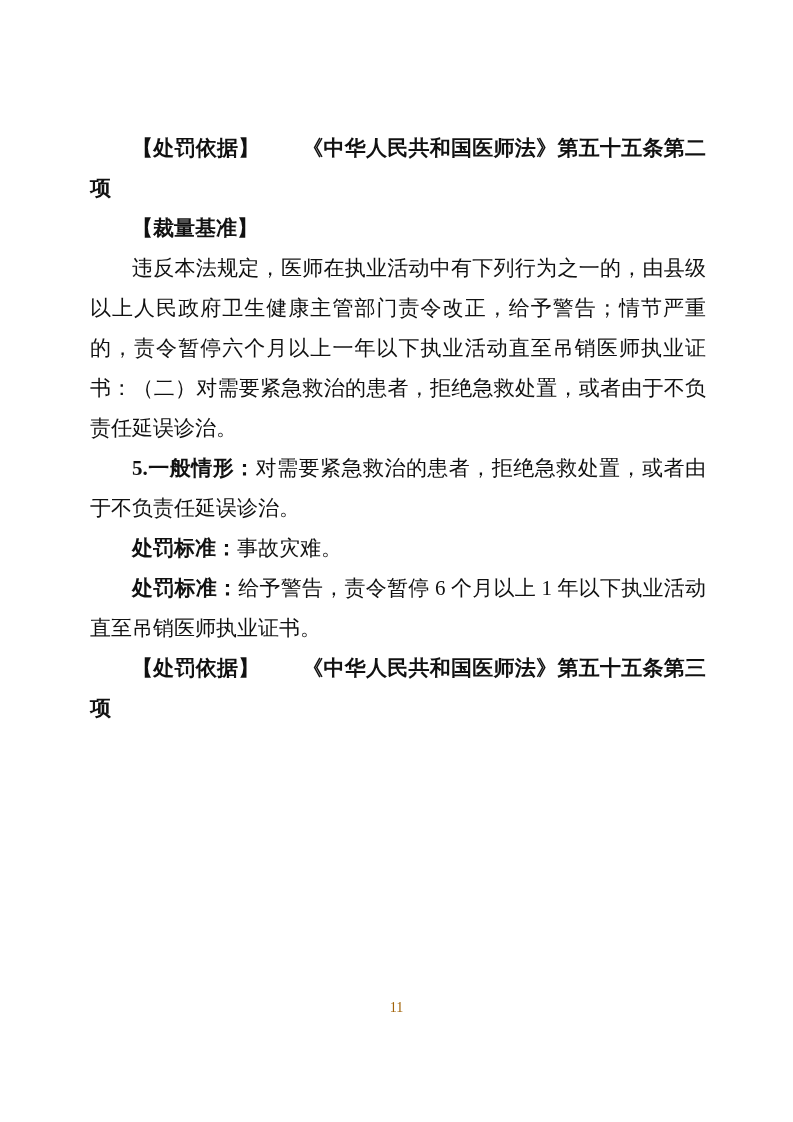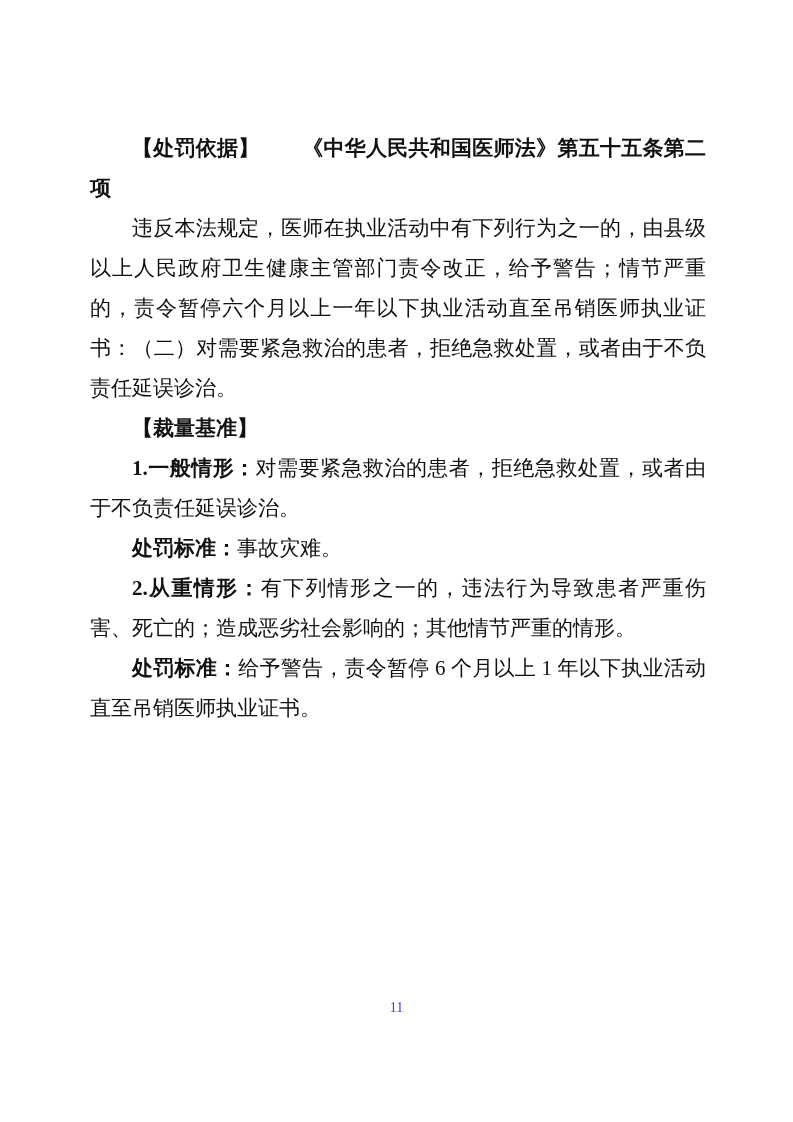--- a/index.html
+++ b/index.html
@@ -37,34 +37,34 @@
   .page-footer {
     position: absolute;
     left: 0;
     right: 0;
     top: 998px;
     text-align: center;
   }
   .page-number {
     font-size: 14px;
     line-height: 20px;
-    color: #6d28d9;
+    color: #a16207;
     font-family: "Liberation Serif", serif;
     text-align: center;
   }
 </style>
 </head>
 <body>
 
 <div class="page">
   <div class="doc-body">
       <p class="para heading"><span class="run-bold">【处罚依据】　　《中华人民共和国医师法》第五十五条第二项</span></p>
+      <p class="para heading"><span class="run-bold">【裁量基准】</span></p>
       <p class="para body"><span class="run-regular">违反本法规定，医师在执业活动中有下列行为之一的，由县级以上人民政府卫生健康主管部门责令改正，给予警告；情节严重的，责令暂停六个月以上一年以下执业活动直至吊销医师执业证书：（二）对需要紧急救治的患者，拒绝急救处置，或者由于不负责任延误诊治。</span></p>
-      <p class="para heading"><span class="run-bold">【裁量基准】</span></p>
-      <p class="para body"><span class="run-bold">1.一般情形：</span><span class="run-regular">对需要紧急救治的患者，拒绝急救处置，或者由于不负责任延误诊治。</span></p>
+      <p class="para body"><span class="run-bold">5.一般情形：</span><span class="run-regular">对需要紧急救治的患者，拒绝急救处置，或者由于不负责任延误诊治。</span></p>
       <p class="para body"><span class="run-bold">处罚标准：</span><span class="run-regular">事故灾难。</span></p>
-      <p class="para body"><span class="run-bold">2.从重情形：</span><span class="run-regular">有下列情形之一的，违法行为导致患者严重伤害、死亡的；造成恶劣社会影响的；其他情节严重的情形。</span></p>
       <p class="para body"><span class="run-bold">处罚标准：</span><span class="run-regular">给予警告，责令暂停 6 个月以上 1 年以下执业活动直至吊销医师执业证书。</span></p>
+      <p class="para heading"><span class="run-bold">【处罚依据】　　《中华人民共和国医师法》第五十五条第三项</span></p>
     </div>
   <div class="page-footer">
     <span class="page-number">11</span>
   </div>
 </div>
 
 </body></html>

